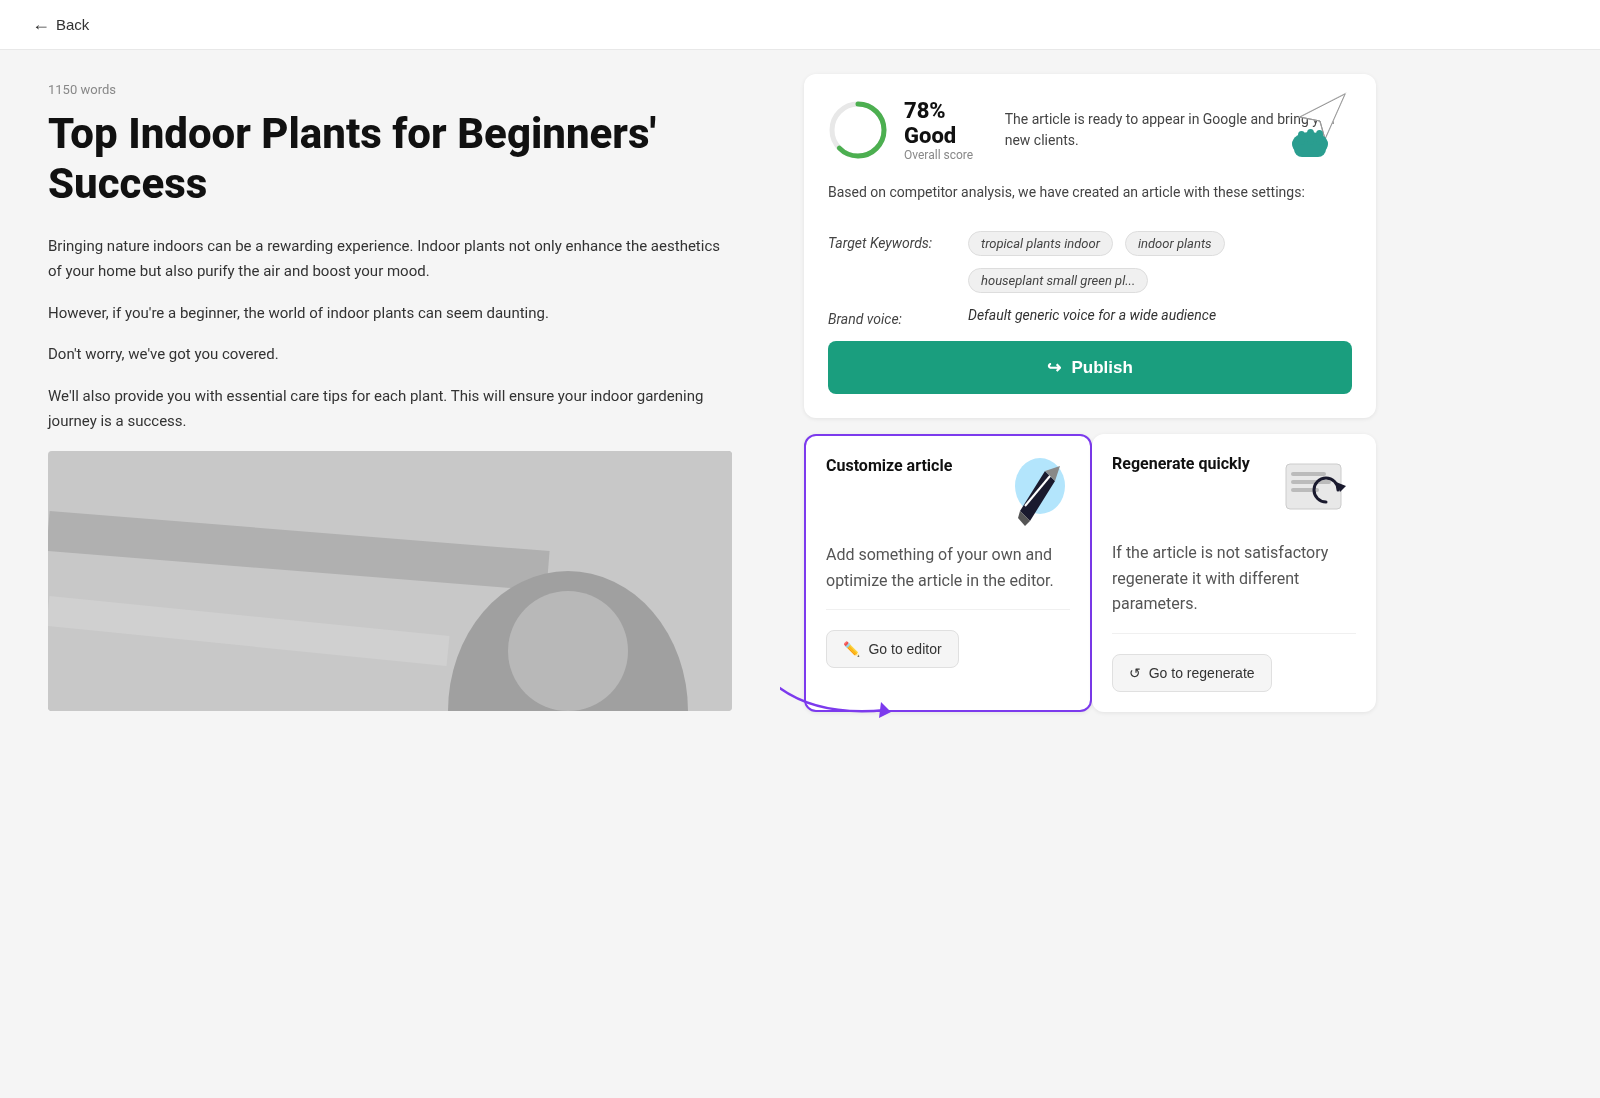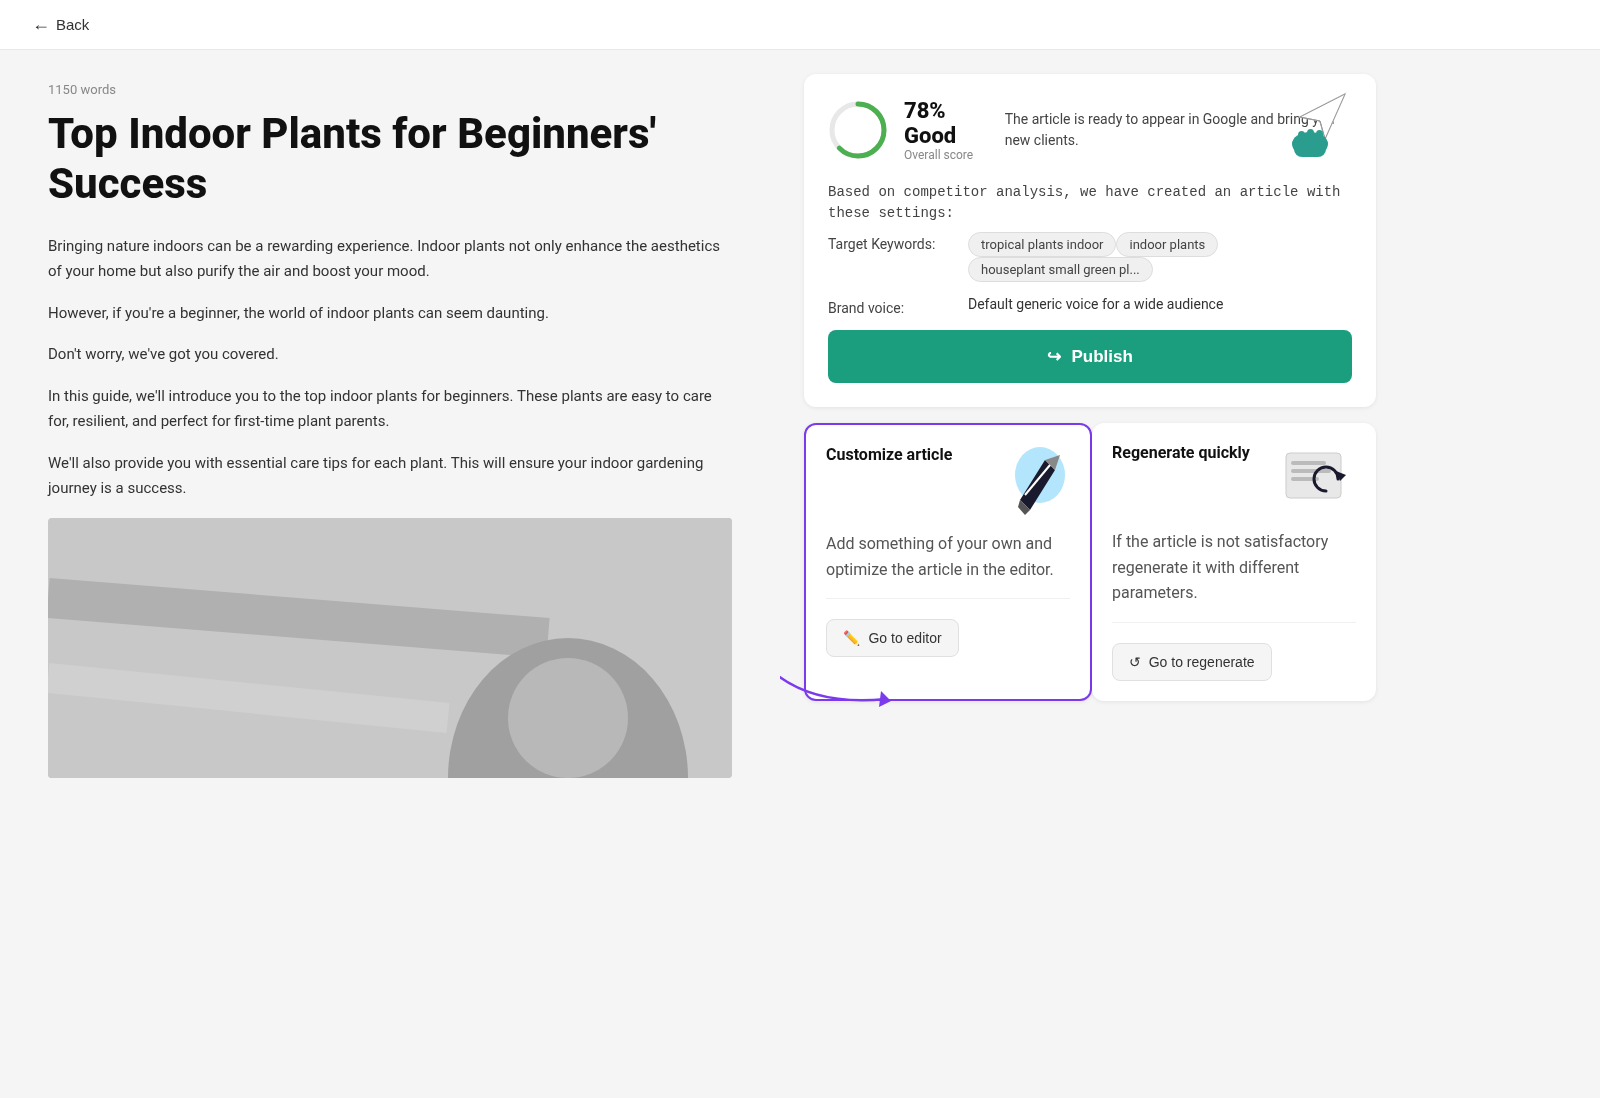--- a/index.html
+++ b/index.html
@@ -147,41 +147,41 @@
     .score-description {
       font-size: 14px;
       color: #444;
       line-height: 1.5;
     }
 
     
     .settings-intro {
       font-size: 14px;
       color: #444;
-      margin-bottom: 8px;
+      margin-bottom: 28px;
       line-height: 1.5;
-      font-family: Liberation Mono, monospace;
     }
     .settings-row {
       display: flex;
       align-items: flex-start;
       margin-bottom: 14px;
       gap: 0;
+      font-style: italic;
     }
     .settings-key {
       font-size: 14px;
       color: #444;
       width: 140px;
       flex-shrink: 0;
       padding-top: 4px;
     }
     .settings-value {
       display: flex;
       flex-wrap: wrap;
-      gap: 0;
+      gap: 12px;
       flex: 1;
     }
     .tag {
       background: #f0f0f0;
       border: 1px solid #ddd;
       border-radius: 20px;
       padding: 4px 12px;
       font-size: 13px;
       color: #444;
     }
@@ -279,21 +279,20 @@
 
 <div class="main-layout">
 
   <div class="article-panel">
     <div class="word-count">1150 words</div>
     <h1 class="article-title">Top Indoor Plants for Beginners' Success</h1>
     <div class="article-body">
       <p>Bringing nature indoors can be a rewarding experience. Indoor plants not only enhance the aesthetics of your home but also purify the air and boost your mood.</p>
       <p>However, if you're a beginner, the world of indoor plants can seem daunting.</p>
       <p>Don't worry, we've got you covered.</p>
-      <p>In this guide, we'll introduce you to the top indoor plants for beginners. These plants are easy to care for, resilient, and perfect for first-time plant parents.</p>
       <p>We'll also provide you with essential care tips for each plant. This will ensure your indoor gardening journey is a success.</p>
     </div>
     <div class="article-image">
       <div class="article-image-inner">
 
         <svg width="100%" height="100%" style="position:absolute;top:0;left:0;">
           <rect width="100%" height="100%" fill="#c8c8c8"></rect>
           <line x1="0" y1="80" x2="500" y2="120" stroke="#b0b0b0" stroke-width="40"></line>
           <line x1="0" y1="160" x2="400" y2="200" stroke="#d0d0d0" stroke-width="30"></line>
           <ellipse cx="520" cy="260" rx="120" ry="140" fill="#a0a0a0"></ellipse>

